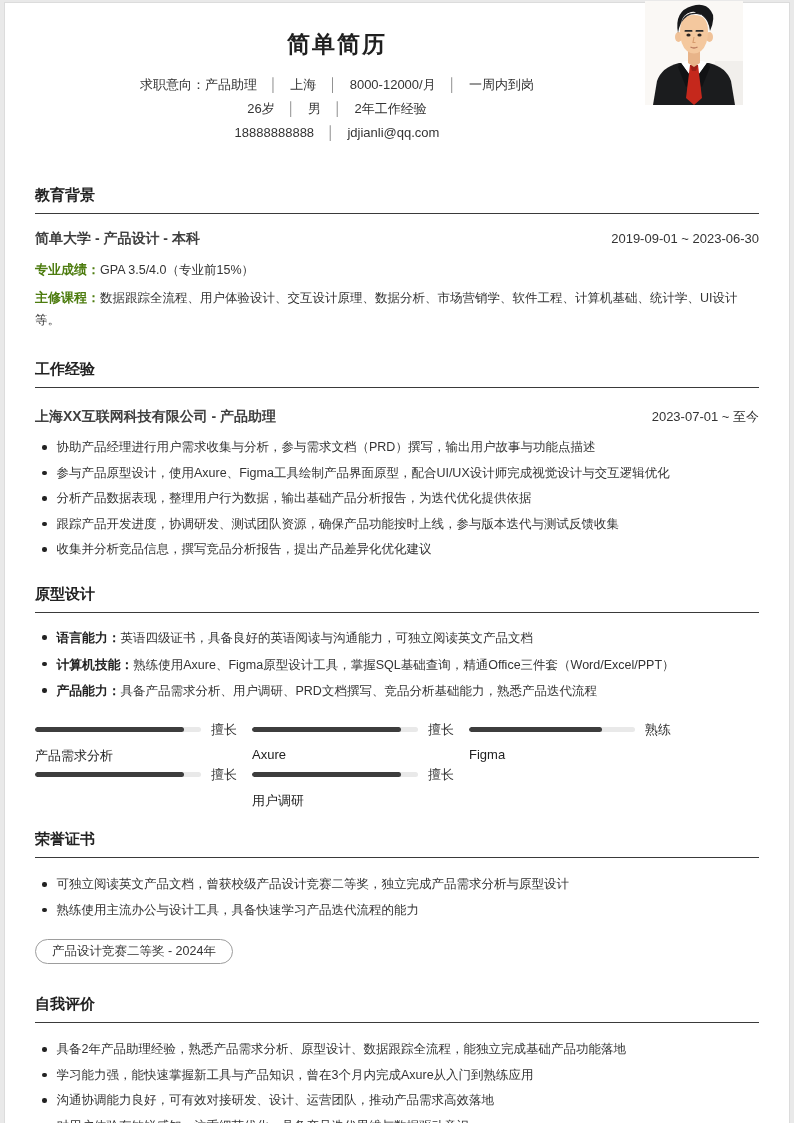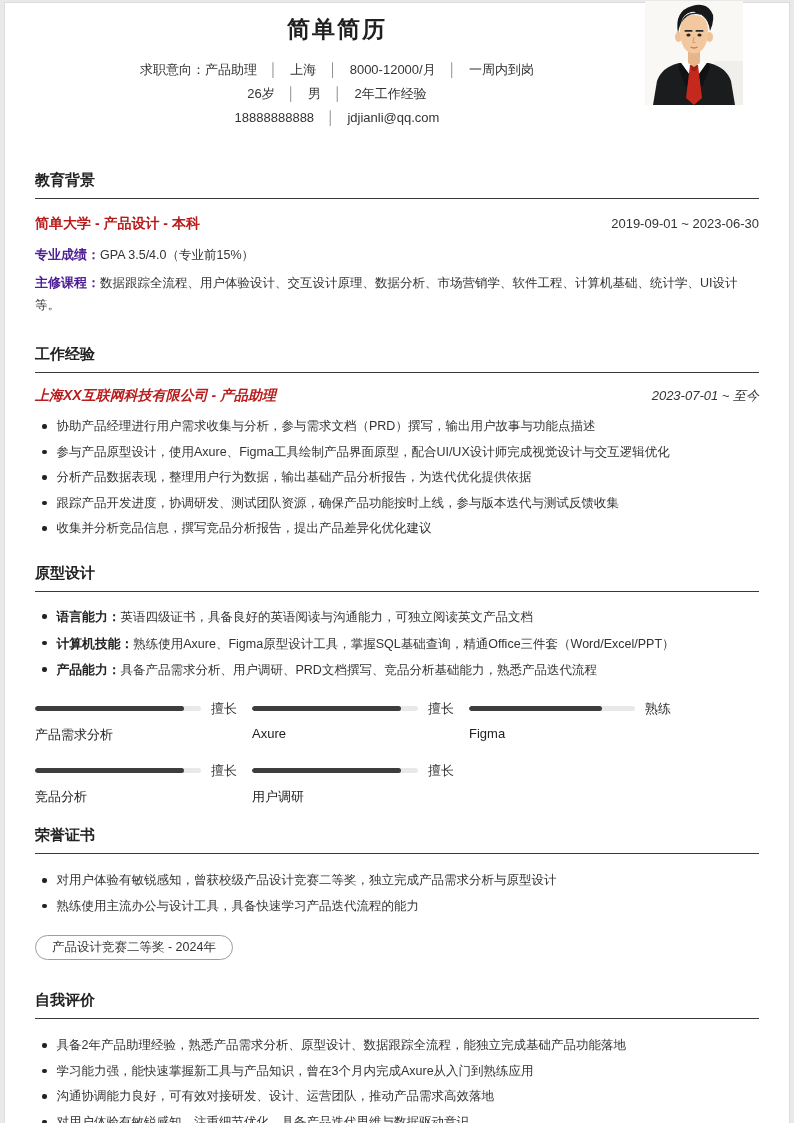--- a/index.html
+++ b/index.html
@@ -2,44 +2,44 @@
 <html><head>
 <meta charset="utf-8">
 <style>
   * { margin:0; padding:0; box-sizing:border-box; }
   html,body { background:#e9e9e9; font-family:"Liberation Sans","DejaVu Sans",sans-serif; }
   .page {
     position:relative; width:786px; min-height:1115px; margin:2px auto 6px;
     background:#ffffff; border:1px solid #dcdcdc; padding:0 30px 40px 30px;
   }
   
-  .header { position:relative; padding-top:11px; min-height:118px; }
+  .header { position:relative; padding-top:26px; min-height:118px; }
   .header-text { width:604px; text-align:center; }
   .resume-title { font-size:23px; font-weight:bold; color:#1f1f1f; letter-spacing:2px; margin-bottom:13px; }
   .hline { font-size:13px; color:#333; line-height:24px; }
   .sep { color:#8a8a8a; margin:0 9px; font-weight:300; }
   .photo { position:absolute; left:610px; top:-2px; width:98px; height:104px; }
   
   .section { margin-top:32px; }
   .section-title {
     font-size:15px; font-weight:bold; color:#222;
     padding-bottom:8px; border-bottom:1.5px solid #3a3a3a;font-family:Liberation Mono, monospace;
   }
   .row-flex { display:flex; justify-content:space-between; align-items:baseline; margin-top:16px; }
-  .item-name { font-size:14px; font-weight:bold; color:#b91c1c;text-align:right; }
+  .item-name { font-size:14px; font-weight:bold; color:#404040;text-align:right; }
   .item-date { font-size:13px; color:#333; }
   .kv-line { font-size:12.5px; color:#333; margin-top:11px; line-height:22px; }
-  .kv-line b { font-size:13px; color:#4c1d95; }
+  .kv-line b { font-size:13px; color:#4d7c0f; }
   
   .bullets { margin-top:13px; list-style:none; }
   .bullet { display:flex; font-size:12.5px; color:#333; line-height:17px; margin-bottom:8.5px; }
   .dot { flex:none; width:4.5px; height:4.5px; border-radius:50%; background:#222; margin:6px 10px 0 7px; }
   .bullet b { color:#222; font-size:12.8px; white-space:nowrap; }
   
-  .bars { margin-top:23px; display:grid; grid-template-columns:217px 217px 217px; row-gap:20px; }
+  .bars { margin-top:23px; display:grid; grid-template-columns:217px 217px 217px; row-gap:3px; }
   .bar-cell { }
   .bar-row { display:flex; align-items:center; height:13px; }
   .track { width:166px; height:5px; background:#e9e9e9; border-radius:3px; overflow:hidden; }
   .fill { height:5px; background:#3d3d3d; border-radius:3px; }
   .level { margin-left:10px; font-size:13px; color:#333; }
   .skill-name { margin-top:11px; font-size:13px; color:#222; }
   
   .badge {
     display:inline-block; margin-top:12px; padding:3px 16px;
     border:1px solid #9d9d9d; border-radius:15px; font-size:12.5px; color:#333;
@@ -122,21 +122,21 @@
     <div class="kv-line">
       <b>专业成绩：</b><span>GPA 3.5/4.0（专业前15%）</span>
     </div>
     <div class="kv-line" style="margin-top:6px;">
       <b>主修课程：</b><span>数据跟踪全流程、用户体验设计、交互设计原理、数据分析、市场营销学、软件工程、计算机基础、统计学、UI设计等。</span>
     </div>
   </div>
 
   <div class="section" style="margin-top:29px;">
     <div class="section-title">工作经验</div>
-    <div class="row-flex" style="margin-top:14px;font-style:italic;">
+    <div class="row-flex" style="margin-top:20px;">
       <span class="item-name">上海XX互联网科技有限公司 - 产品助理</span>
       <span class="item-date">2023-07-01 ~ 至今</span>
     </div>
     <ul class="bullets">
       <li class="bullet">
           <span class="dot"></span>
           <span>协助产品经理进行用户需求收集与分析，参与需求文档（PRD）撰写，输出用户故事与功能点描述</span>
         </li>
       <li class="bullet">
           <span class="dot"></span>
@@ -201,40 +201,39 @@
           </div>
         <div class="skill-name">Figma</div>
       </div>
       <div class="bar-cell">
         <div class="bar-row">
             <div class="track">
               <div class="fill" style="width: 90%;"></div>
             </div>
             <span class="level">擅长</span>
           </div>
-        <div class="skill-name">竞品分析</div>
       </div>
       <div class="bar-cell">
         <div class="bar-row">
             <div class="track">
               <div class="fill" style="width: 90%;"></div>
             </div>
             <span class="level">擅长</span>
           </div>
         <div class="skill-name">用户调研</div>
       </div>
     </div>
   </div>
 
   <div class="section" style="margin-top:20px;">
     <div class="section-title">荣誉证书</div>
     <ul class="bullets" style="margin-top:18px;">
       <li class="bullet">
           <span class="dot"></span>
-          <span>对用户体验有敏锐感知，曾获校级产品设计竞赛二等奖，独立完成产品需求分析与原型设计</span>
+          <span>可独立阅读英文产品文档，曾获校级产品设计竞赛二等奖，独立完成产品需求分析与原型设计</span>
         </li>
       <li class="bullet">
           <span class="dot"></span>
           <span>熟练使用主流办公与设计工具，具备快速学习产品迭代流程的能力</span>
         </li>
     </ul>
     <span class="badge">产品设计竞赛二等奖 - 2024年</span>
   </div>
 
   <div class="section" style="margin-top:31px;">

